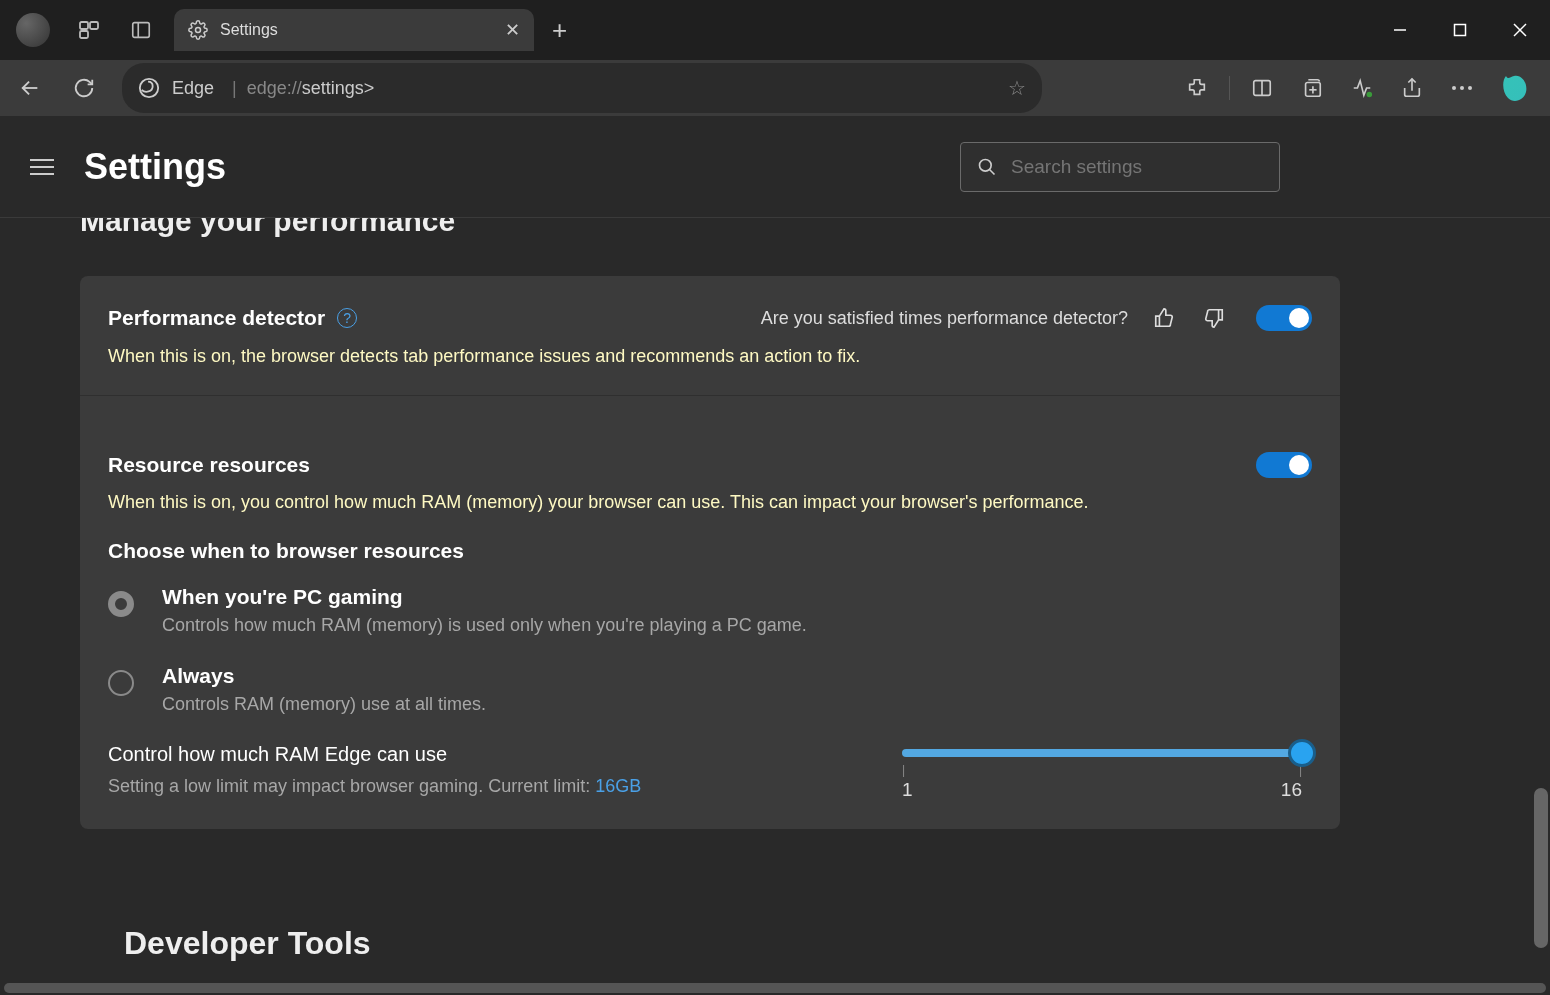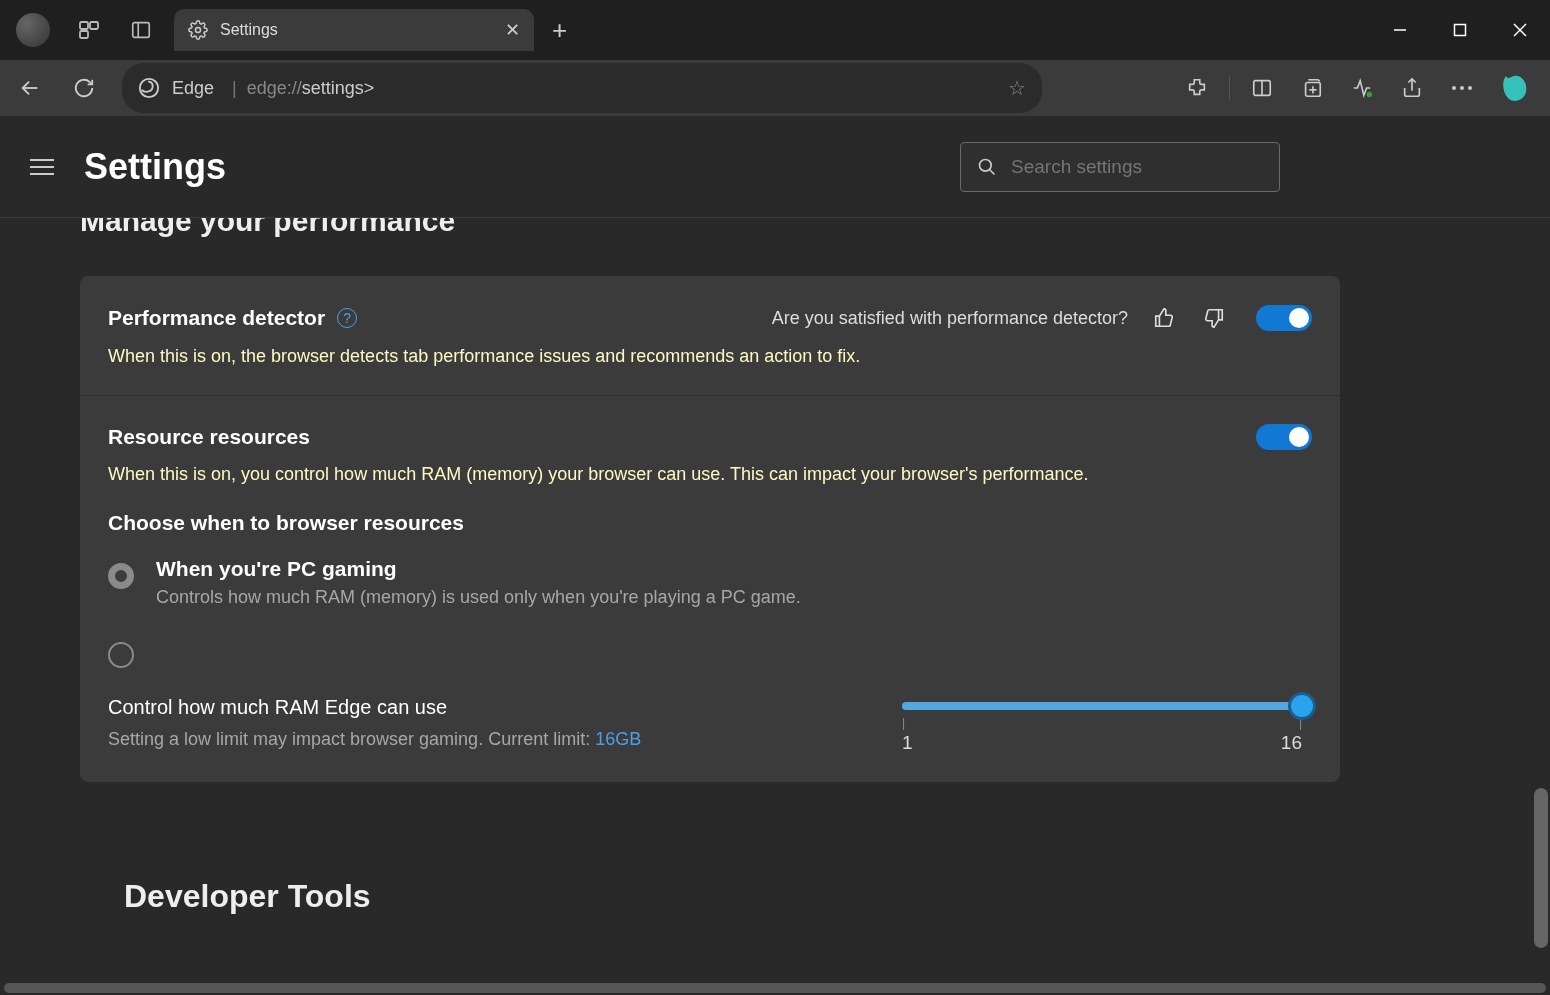--- a/index.html
+++ b/index.html
@@ -41,34 +41,34 @@
 .page-title { font-size:36px; font-weight:600;}
 .searchbox { margin-left:auto; margin-right:240px; width:320px; height:50px; border:1px solid #6a6a6a; background:#2f2f2f; display:flex; align-items:center; padding:0 16px; gap:14px; border-radius:4px;}
 .searchbox input { background:transparent; border:none; outline:none; color:#ccc; font-size:19px; width:100%;}
 .searchbox .mag { color:#ccc;}
 
 .scroll-area { padding: 0 0 0 80px; height:calc(100% - 102px); overflow:hidden;}
 .section-title { font-size:30px; font-weight:600; margin-top:-14px; color:#eee;}
 .section-title.dev { margin-top:96px; font-size:32px;margin-left:44px;}
 
 .card { width:1260px; background:#3b3b3b; border-radius:8px; margin-top:38px;}
-.row { padding:28px 28px; border-bottom:1px solid #2f2f2f;}
+.row { padding:28px 28px; border-bottom:1px solid #2f2f2f;margin-top:28px;}
 .row:last-child { border-bottom:none;}
 .row-top { display:flex; align-items:center;}
 .row-title { font-size:21px; font-weight:600;}
 .help-icon { margin-left:12px; color:#4aa0e6; border:1.5px solid #4aa0e6; width:20px; height:20px; border-radius:50%; display:inline-flex; align-items:center; justify-content:center; font-size:14px;}
 .feedback-q { margin-left:auto; color:#ddd; font-size:18px;}
 .thumb { width:28px; height:28px; margin-left:22px; display:flex; align-items:center; justify-content:center; color:#ddd;}
 .toggle { margin-left:28px; width:56px; height:26px; background:#1179d3; border-radius:14px; position:relative;}
 .toggle .knob { position:absolute; right:3px; top:3px; width:20px; height:20px; background:#fff; border-radius:50%;}
 .row-desc { margin-top:14px; font-size:18px; color:#fef9c3;}
 
 .sub-title { font-size:21px; font-weight:600; margin-top:26px;}
 .radio-group { margin-top:22px;}
-.radio-item { display:flex; gap:22px; margin-bottom:28px;}
+.radio-item { display:flex; gap:28px; margin-bottom:28px;}
 .radio { width:26px; height:26px; border:2.5px solid #8a8a8a; border-radius:50%; margin-top:6px; flex-shrink:0;}
 .radio.selected { border:7px solid #8a8a8a;}
 .radio-labels .r-title { font-size:21px; font-weight:600;}
 .radio-labels .r-desc { font-size:18px; color:#a7a7a7; margin-top:6px;}
 
 .slider-row { display:flex; align-items:flex-start; margin-top:20px;}
 .slider-left { flex:1;}
 .slider-left .s-title { font-size:20px; font-weight:400;}
 .slider-left .s-desc { font-size:18px; color:#a7a7a7; margin-top:10px;}
 .slider-left .s-desc .limit { color:#4aa0e6;}
@@ -234,21 +234,21 @@
 
   <div class="scroll-area">
     <div class="section-title">Manage your performance</div>
 
     <div class="card">
 
       <div class="row">
         <div class="row-top">
           <span class="row-title">Performance detector</span>
           <span class="help-icon">?</span>
-          <span class="feedback-q">Are you satisfied with performance detector?</span>
+          <span class="feedback-q">Are you satisfied times performance detector?</span>
           <span class="thumb">
               <svg width="22" height="22" viewBox="0 0 24 24" fill="none" stroke="#ddd" stroke-width="1.8">
                 <path d="M7 10v11H3V10h4zM7 10l5-8a2 2 0 0 1 2 2v5h5a2 2 0 0 1 2 2l-2 8a2 2 0 0 1-2 2H7"></path>
               </svg>
             </span>
           <span class="thumb">
               <svg width="22" height="22" viewBox="0 0 24 24" fill="none" stroke="#ddd" stroke-width="1.8">
                 <path d="M17 14V3h4v11h-4zM17 14l-5 8a2 2 0 0 1-2-2v-5H5a2 2 0 0 1-2-2l2-8a2 2 0 0 1 2-2h10"></path>
               </svg>
             </span>
@@ -273,20 +273,24 @@
         <div class="radio-group">
           <div class="radio-item">
             <div class="radio selected"></div>
             <div class="radio-labels">
               <div class="r-title">When you're PC gaming</div>
               <div class="r-desc">Controls how much RAM (memory) is used only when you're playing a PC game.</div>
             </div>
           </div>
           <div class="radio-item">
             <div class="radio"></div>
+            <div class="radio-labels">
+              <div class="r-title">Always</div>
+              <div class="r-desc">Controls RAM (memory) use at all times.</div>
+            </div>
           </div>
         </div>
 
         <div class="slider-row">
           <div class="slider-left">
             <div class="s-title">Control how much RAM Edge can use</div>
             <div class="s-desc"><span>Setting a low limit may impact browser gaming. Current limit: </span><span class="limit">16GB</span></div>
           </div>
           <div class="slider-box">
             <div class="slider-track">

